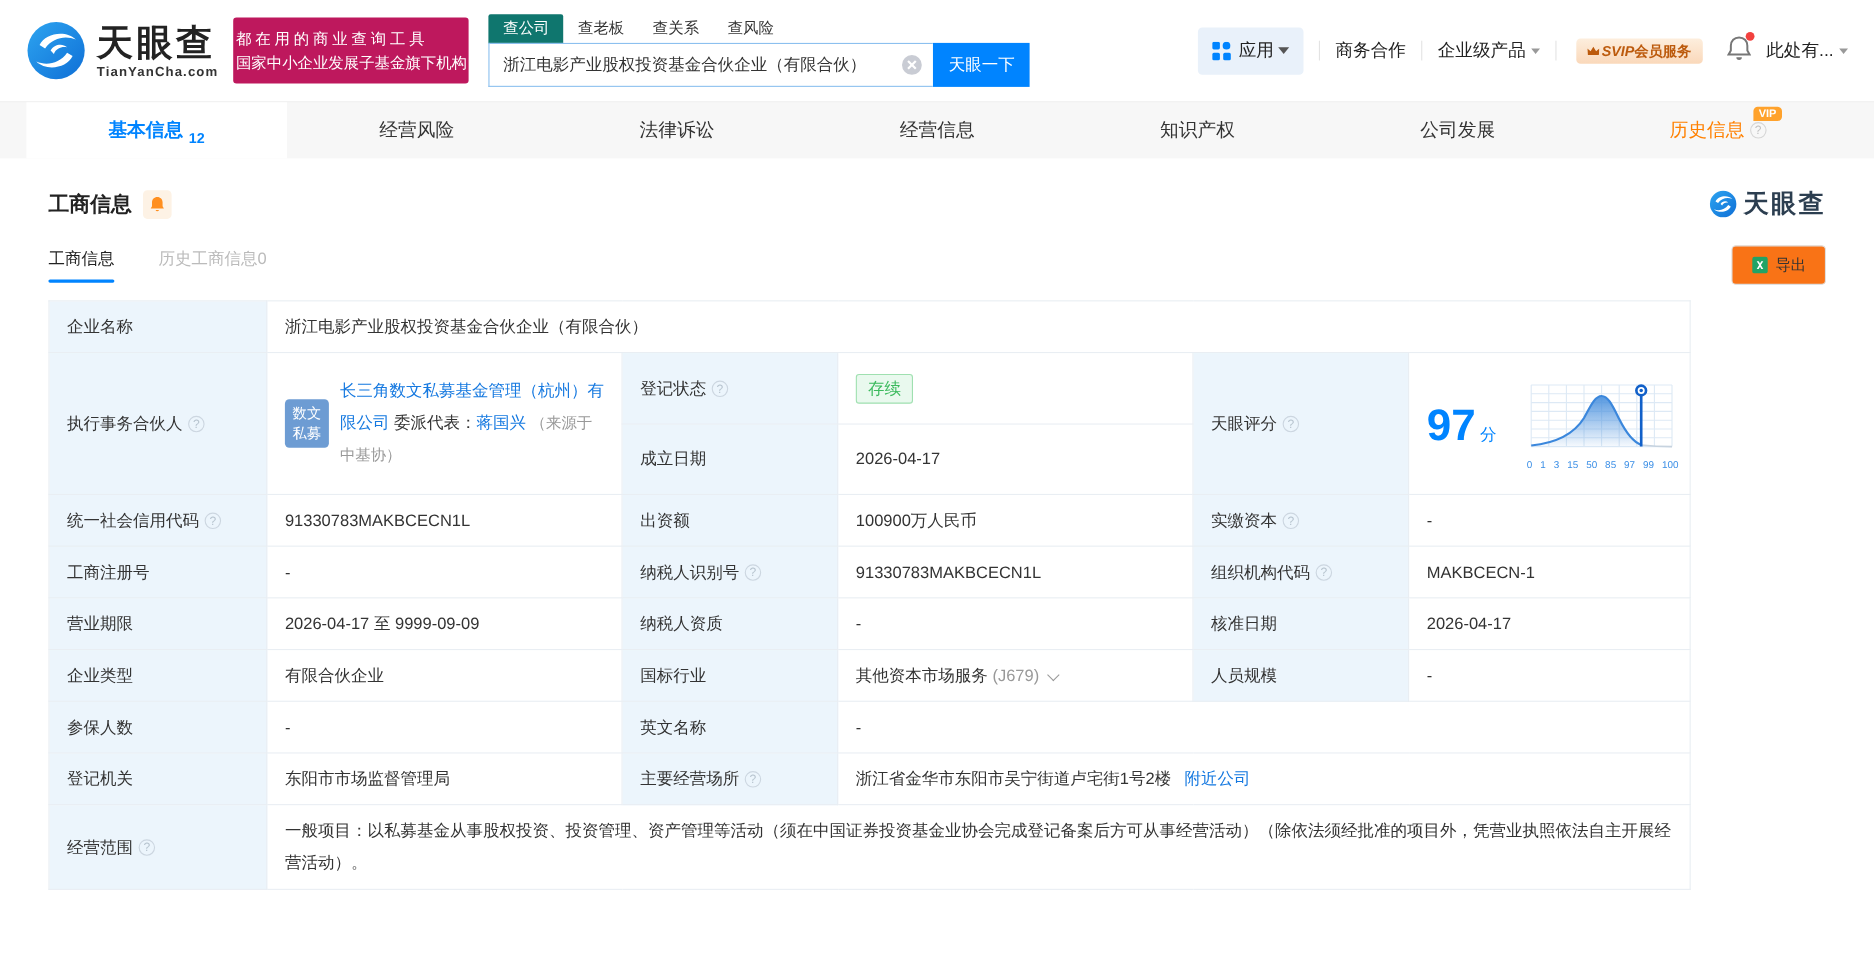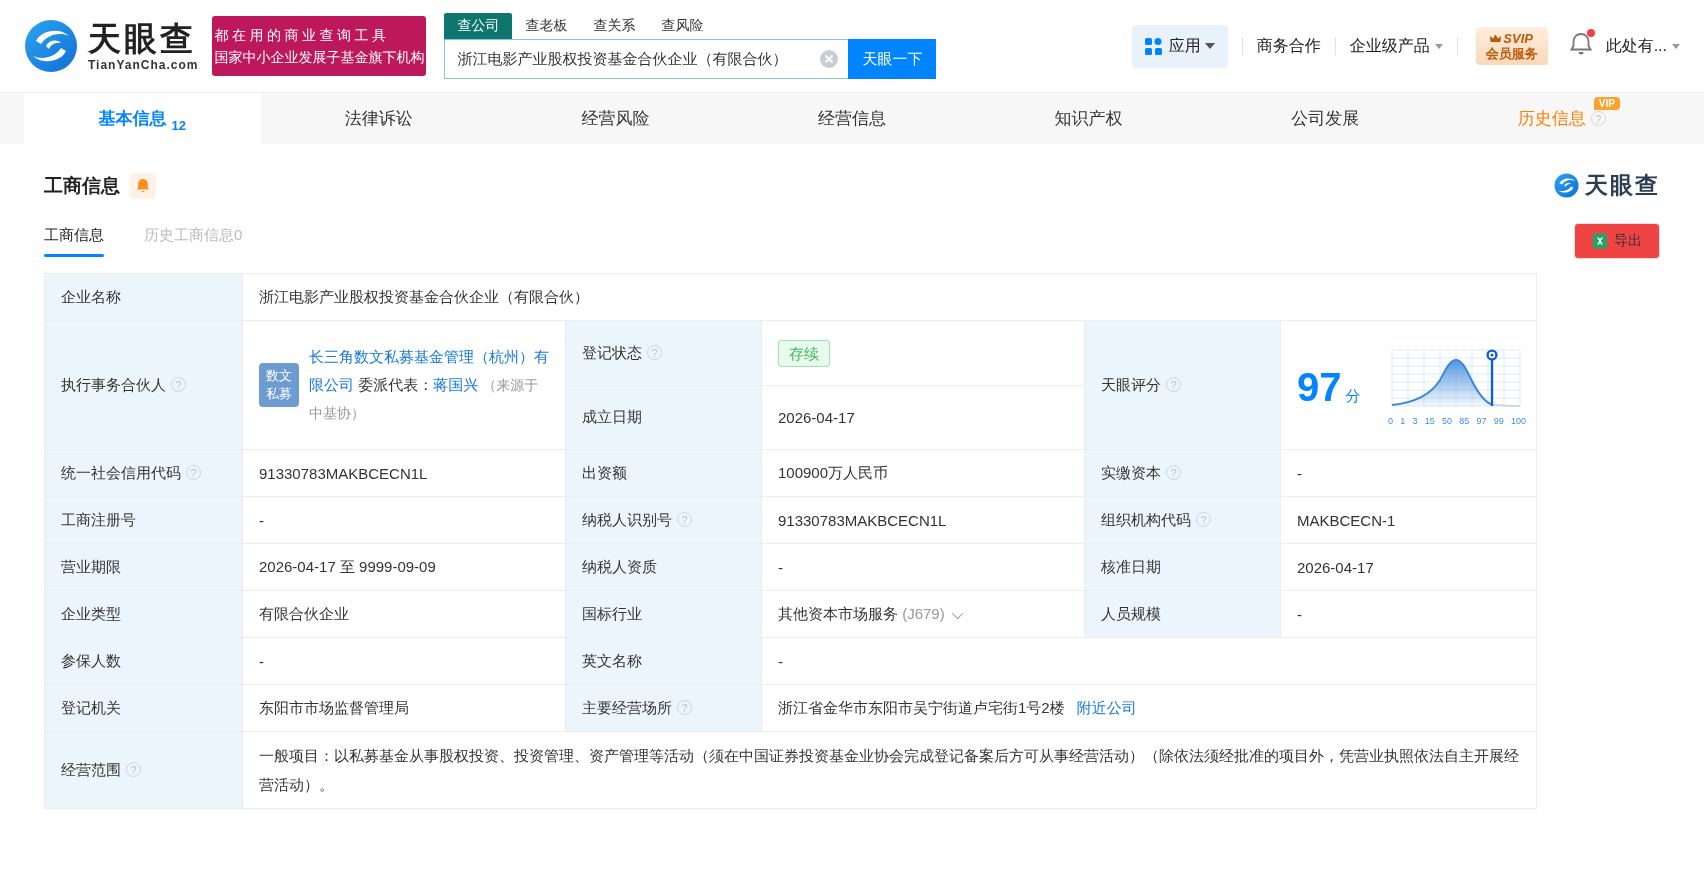--- a/index.html
+++ b/index.html
@@ -38,21 +38,21 @@
     padding:11px 13px; cursor:pointer; }
   .apps-btn .lbl { font-size:16px; margin:0 4px 0 7px; color:#222; }
   .caret { width:0; height:0; border-left:5px solid transparent; border-right:5px solid transparent;
     border-top:6px solid #555; display:inline-block; }
   .caret.sm { border-left-width:4px; border-right-width:4px; border-top-width:5px; border-top-color:#999; }
   .hsep { width:1px; height:18px; background:#e3e3e3; margin:0 14px; }
   .hlink { font-size:16px; color:#222; cursor:pointer; display:flex; align-items:center; }
   .hlink .caret { margin-left:5px; }
   .svip { background:linear-gradient(180deg,#fdeedd,#fad8ba); border-radius:4px; padding:4px 10px;
     color:#bc5a0c; font-size:13px; font-weight:bold; line-height:15px; cursor:pointer;
-    display:flex; flex-direction:column; align-items:center; margin:0 4px;justify-content:center; }
+    display:flex; flex-direction:row; align-items:center; margin:0 4px;justify-content:center; }
   .svip .l1 { display:flex; align-items:center; font-style:italic; }
   .bell-wrap { position:relative; margin:0 14px 0 18px; cursor:pointer; }
   .red-dot { position:absolute; top:-3px; right:-3px; width:8px; height:8px; border-radius:50%; background:#f2413e; }
 
   
   .mnav { height:52px; background:#f7f7f7; border-top:1px solid #f0f0f0; display:flex; padding:0 24px; }
   .mtab { flex:1; display:flex; align-items:center; justify-content:center; font-size:17px;
     color:#333; cursor:pointer; position:relative; }
   .mtab.active { background:#fff; color:#0084ff; font-weight:bold; }
   .mtab .cnt { font-size:13px; margin-left:5px; margin-top:13px; }
@@ -70,21 +70,21 @@
   .bell-chip { width:26px; height:26px; background:#fdf2e5; border-radius:4px; margin-left:10px;
     display:flex; align-items:center; justify-content:center; cursor:pointer; }
   .watermark { margin-left:auto; display:flex; align-items:center; }
   .watermark .wm-txt { font-size:23px; font-weight:bold; color:#2c3e50; letter-spacing:2px; margin-left:6px; }
   .subtab-row { display:flex; align-items:center; margin:22px 44px 0; }
   .subtab { font-size:15px; color:#222; margin-right:40px; position:relative; cursor:pointer; padding-bottom:12px; }
   .subtab.active:after { content:""; position:absolute; left:0; right:0; bottom:0; height:3px;
     background:#0084ff; border-radius:2px; }
   .subtab.dim { color:#bbb; }
   .export-btn { margin-left:auto; display:flex; align-items:center; border:1px solid #e0e0e0;
-    border-radius:4px; background:#ef4444; padding:8px 17px; font-size:14px; color:#333; cursor:pointer;
+    border-radius:4px; background:#f97316; padding:8px 17px; font-size:14px; color:#333; cursor:pointer;
     font-family:"Liberation Sans","DejaVu Sans",sans-serif; }
   .export-btn svg { margin-right:6px; }
 
   
   table.info { width:1492px; margin:14px 44px 0; border-collapse:collapse; table-layout:fixed; }
   .info td { border:1px solid #e9eef3; font-size:15px; color:#333; padding:8px 16px; vertical-align:middle; }
   .info td.lbl { background:#ecf5fc; }
   .info tr.r { height:47px; }
   .info tr.r2a { height:65px; } .info tr.r2b { height:64px; }
   .info tr.rscope { height:77px; }
@@ -191,24 +191,24 @@
     </span>
   </div>
 </div>
 
 <div class="mnav" id="main-tabs">
     <div class="mtab active">
       <span>基本信息</span>
       <span class="cnt">12</span>
     </div>
     <div class="mtab">
+      <span>经营风险</span>
+    </div>
+    <div class="mtab">
       <span>法律诉讼</span>
-    </div>
-    <div class="mtab">
-      <span>经营风险</span>
     </div>
     <div class="mtab">
       <span>经营信息</span>
     </div>
     <div class="mtab">
       <span>知识产权</span>
     </div>
     <div class="mtab">
       <span>公司发展</span>
     </div>

